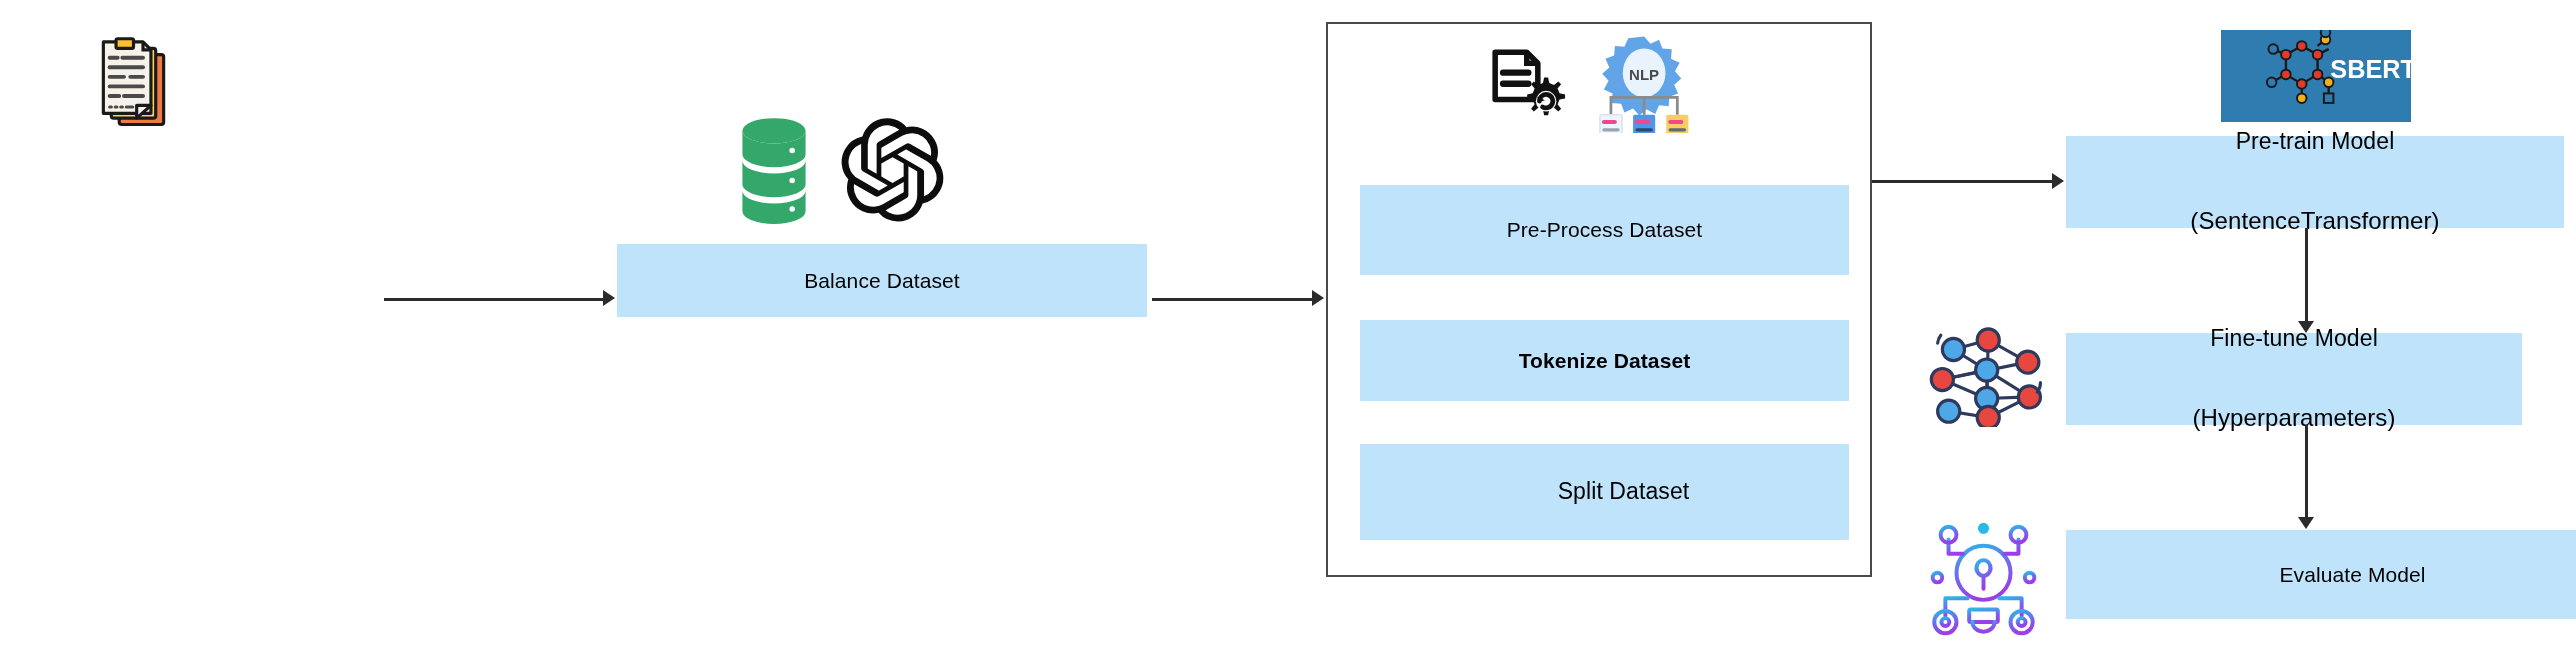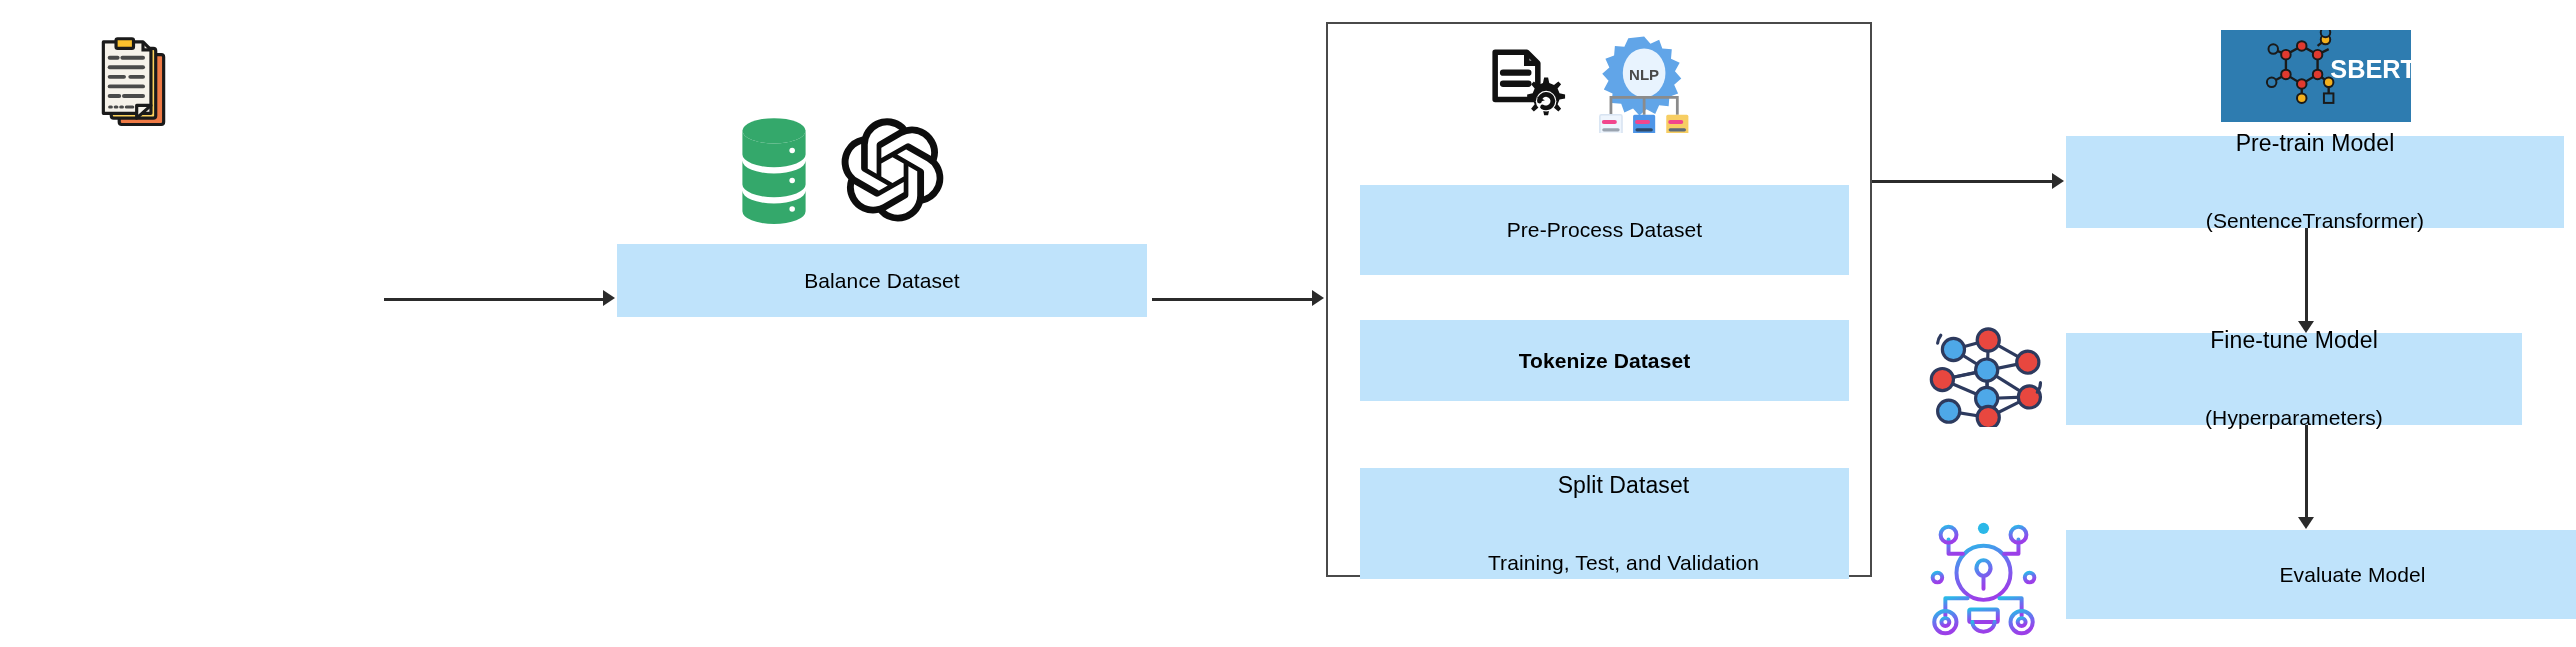--- a/index.html
+++ b/index.html
@@ -22,21 +22,21 @@
     align-items:center;
     justify-content:center;
     text-align:center;
     color:#000000;
     line-height:1.30;
     box-sizing:border-box;
   }
   .node .l1{font-size:21px;letter-spacing:0.1px;}
   .node .l2{font-size:24.6px;letter-spacing:0.1px;}
   .node.small .l1{font-size:23px;}
-  .node.small .l2{font-size:21px;margin-top:48px;}
+  .node.small .l2{font-size:24px;margin-top:48px;}
   .group-box{
     position:absolute;
     border:2.4px solid #4a4a4a;
     background:transparent;
     box-sizing:border-box;
   }
   .conn{position:absolute;background:#2b2b2b;}
   .conn.h{height:3.2px;}
   .conn.v{width:3.2px;}
   .arrowhead{position:absolute;width:0;height:0;}
@@ -160,23 +160,22 @@
   </svg>
 
   <div class="node" style="left:1360px;top:185px;width:489px;height:90px;">
     <span class="l1">Pre-Process Dataset</span>
   </div>
 
   <div class="node" style="left:1360px;top:320px;width:489px;height:81px;font-weight:bold;">
     <span class="l1">Tokenize Dataset</span>
   </div>
 
-  <div class="node small" style="left:1360px;top:468px;width:489px;height:111px;padding-left:38px;">
+  <div class="node small" style="left:1360px;top:444px;width:489px;height:96px;padding-left:38px;">
     <span class="l1">Split Dataset</span>
-    <span class="l2">Training, Test, and Validation</span>
   </div>
 
   <div class="conn h" style="left:1872px;top:180px;width:181px;"></div>
   <div class="arrowhead right" style="left:2052px;top:173px;"></div>
 
   <div class="sbert-logo" style="left:2221px;top:30px;width:190px;height:92px;">
     <svg width="190" height="92" viewBox="0 0 240 116">
       <rect width="240" height="116" fill="#2e7cb0"></rect>
       <g stroke="#1a1a1a" stroke-width="3" fill="none">
         <path d="M102 20 L82 31 L82 56 L102 68 L122 56 L122 31 Z"></path>

